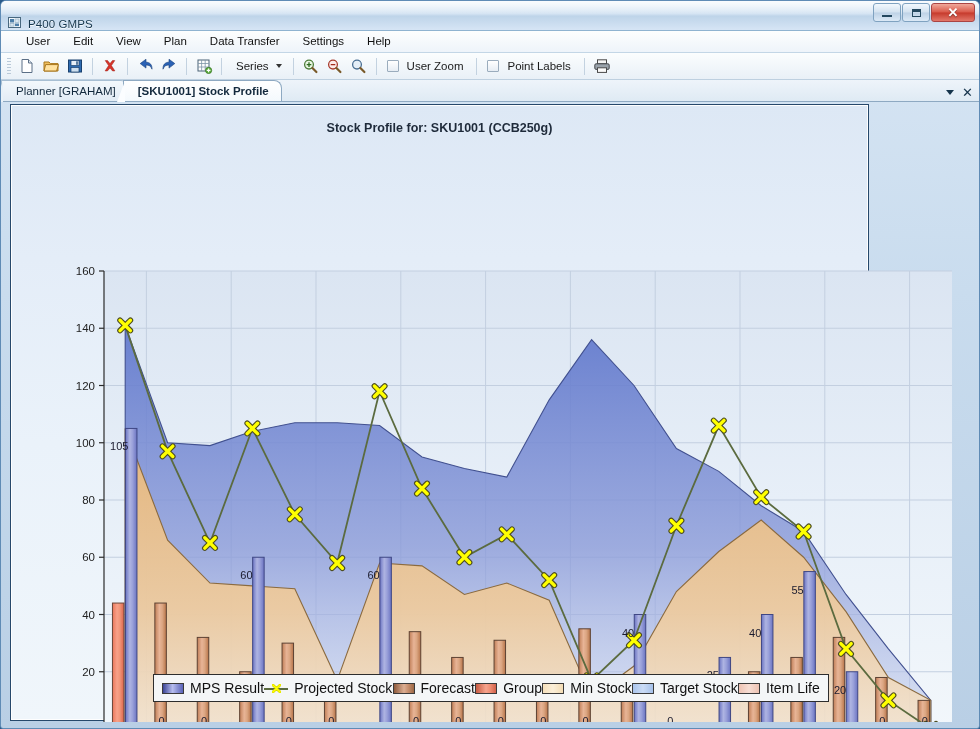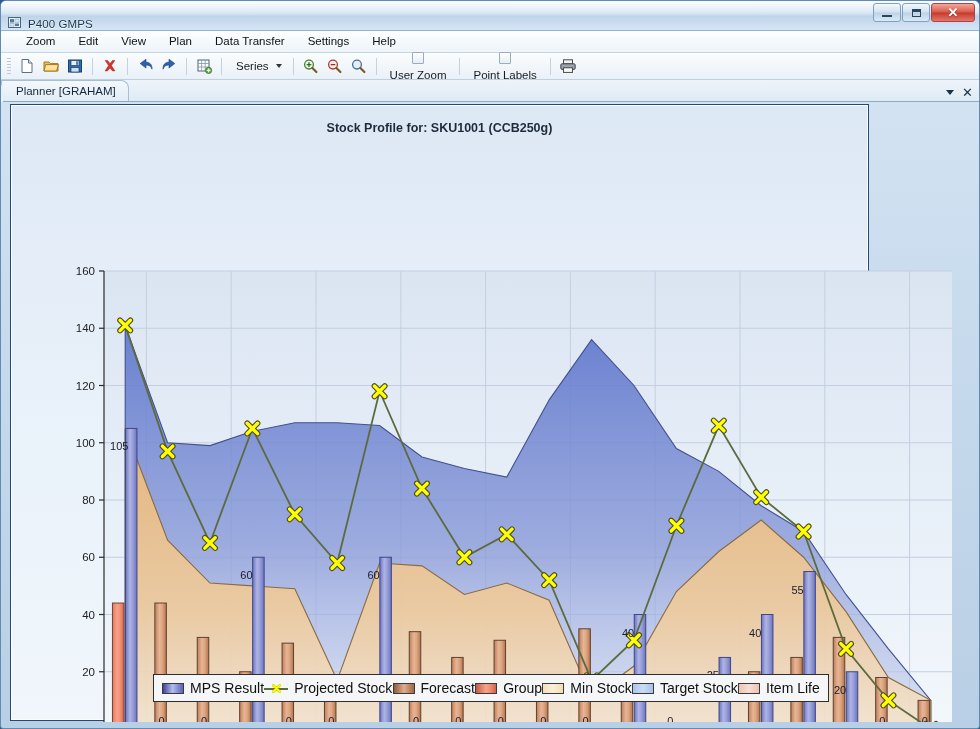--- a/index.html
+++ b/index.html
@@ -92,21 +92,21 @@
   }
   .tb-grip { width:4px; height:17px; margin-right:3px;
     background: repeating-linear-gradient(180deg,#b9c9d8 0 1px, transparent 1px 3px); }
   .tb-btn { width:22px; height:21px; display:flex; align-items:center; justify-content:center;
     border:1px solid transparent; border-radius:2px; position:relative;}
   .tb-sep { width:1px; height:17px; background:#c3d2e0; margin:0 4px;}
   .tb-label { font-size:11.5px; color:#1a1a1a; padding: 0 3px;}
   .tb-drop { display:flex; align-items:center; gap:4px; padding: 2px 5px; border-radius:2px;}
   .caret-dn { width:0;height:0;border-left:3.5px solid transparent;border-right:3.5px solid transparent;border-top:4px solid #333;}
   .chk-box { width:12px; height:12px; border:1px solid #9aacbd; background:linear-gradient(180deg,#fff,#e6edf4); border-radius:1px;}
-  .tb-check { display:flex; align-items:center; gap:5px; padding:2px 4px;flex-direction:column;}
+  .tb-check { display:flex; align-items:center; gap:5px; padding:2px 4px;}
 
   
   .ico { display:block; }
 
   
   .tabstrip {
     height: 22px; position: relative;
     background: linear-gradient(180deg,#eef4fa,#dfeaf4);
     border-bottom: 1px solid #8ea9c2;
     display:flex; align-items:flex-end;
@@ -201,21 +201,21 @@
       <div class="win-btn">
           <i class="glyph-max"></i>
         </div>
       <div class="win-btn close">
           <span class="glyph-x">✕</span>
         </div>
     </div>
   </div>
 
   <div class="menubar">
-    <div class="menu-item">Zoom</div>
+    <div class="menu-item">User</div>
     <div class="menu-item">Edit</div>
     <div class="menu-item">View</div>
     <div class="menu-item">Plan</div>
     <div class="menu-item">Data Transfer</div>
     <div class="menu-item">Settings</div>
     <div class="menu-item">Help</div>
   </div>
 
   <div class="toolbar">
     <div class="tb-grip"></div>
@@ -311,20 +311,23 @@
         <rect x="4.5" y="1.8" width="9" height="4" fill="#f4f4f4" stroke="#4a4a4a"></rect>
         <rect x="1.8" y="5.8" width="14.4" height="5.6" rx="1.3" fill="#9aa3ab" stroke="#44484c"></rect>
         <rect x="4.5" y="9.8" width="9" height="4.6" fill="#fbfbfb" stroke="#4a4a4a"></rect>
       </svg>
     </div>
   </div>
 
   <div class="tabstrip">
     <div class="tab">
         <span>Planner [GRAHAM]</span>
+      </div>
+    <div class="tab active">
+        <span>[SKU1001] Stock Profile</span>
       </div>
     <div class="tabstrip-right">
       <i class="tri-dn"></i>
       <span class="x-close">✕</span>
     </div>
   </div>
 
   <div class="client">
     <div class="chart-title">Stock Profile for: SKU1001 (CCB250g)</div>
 

